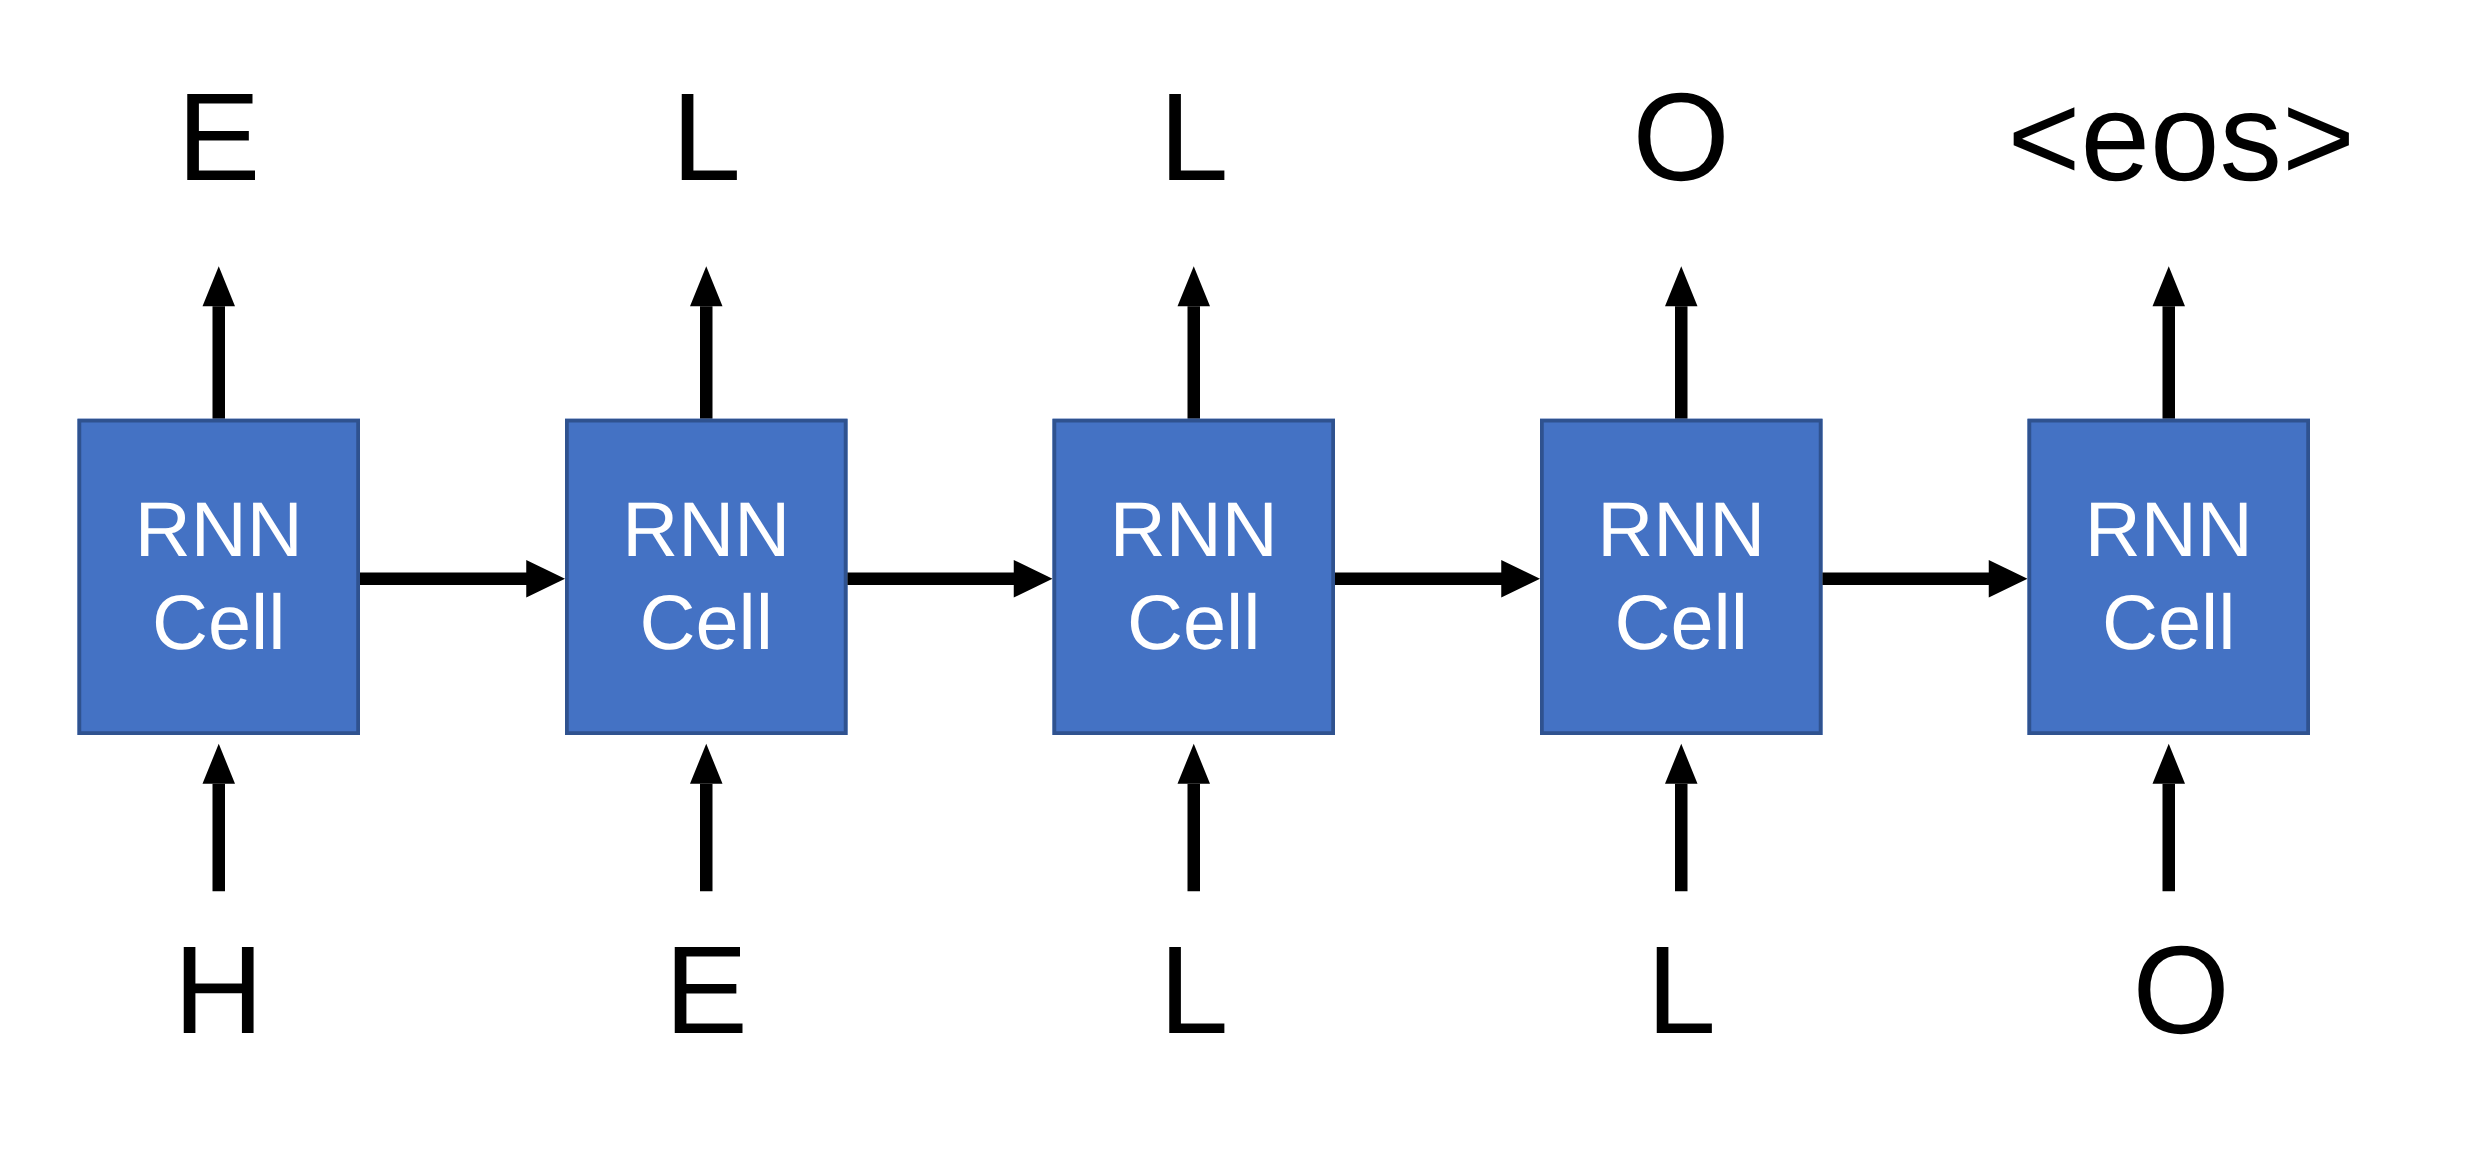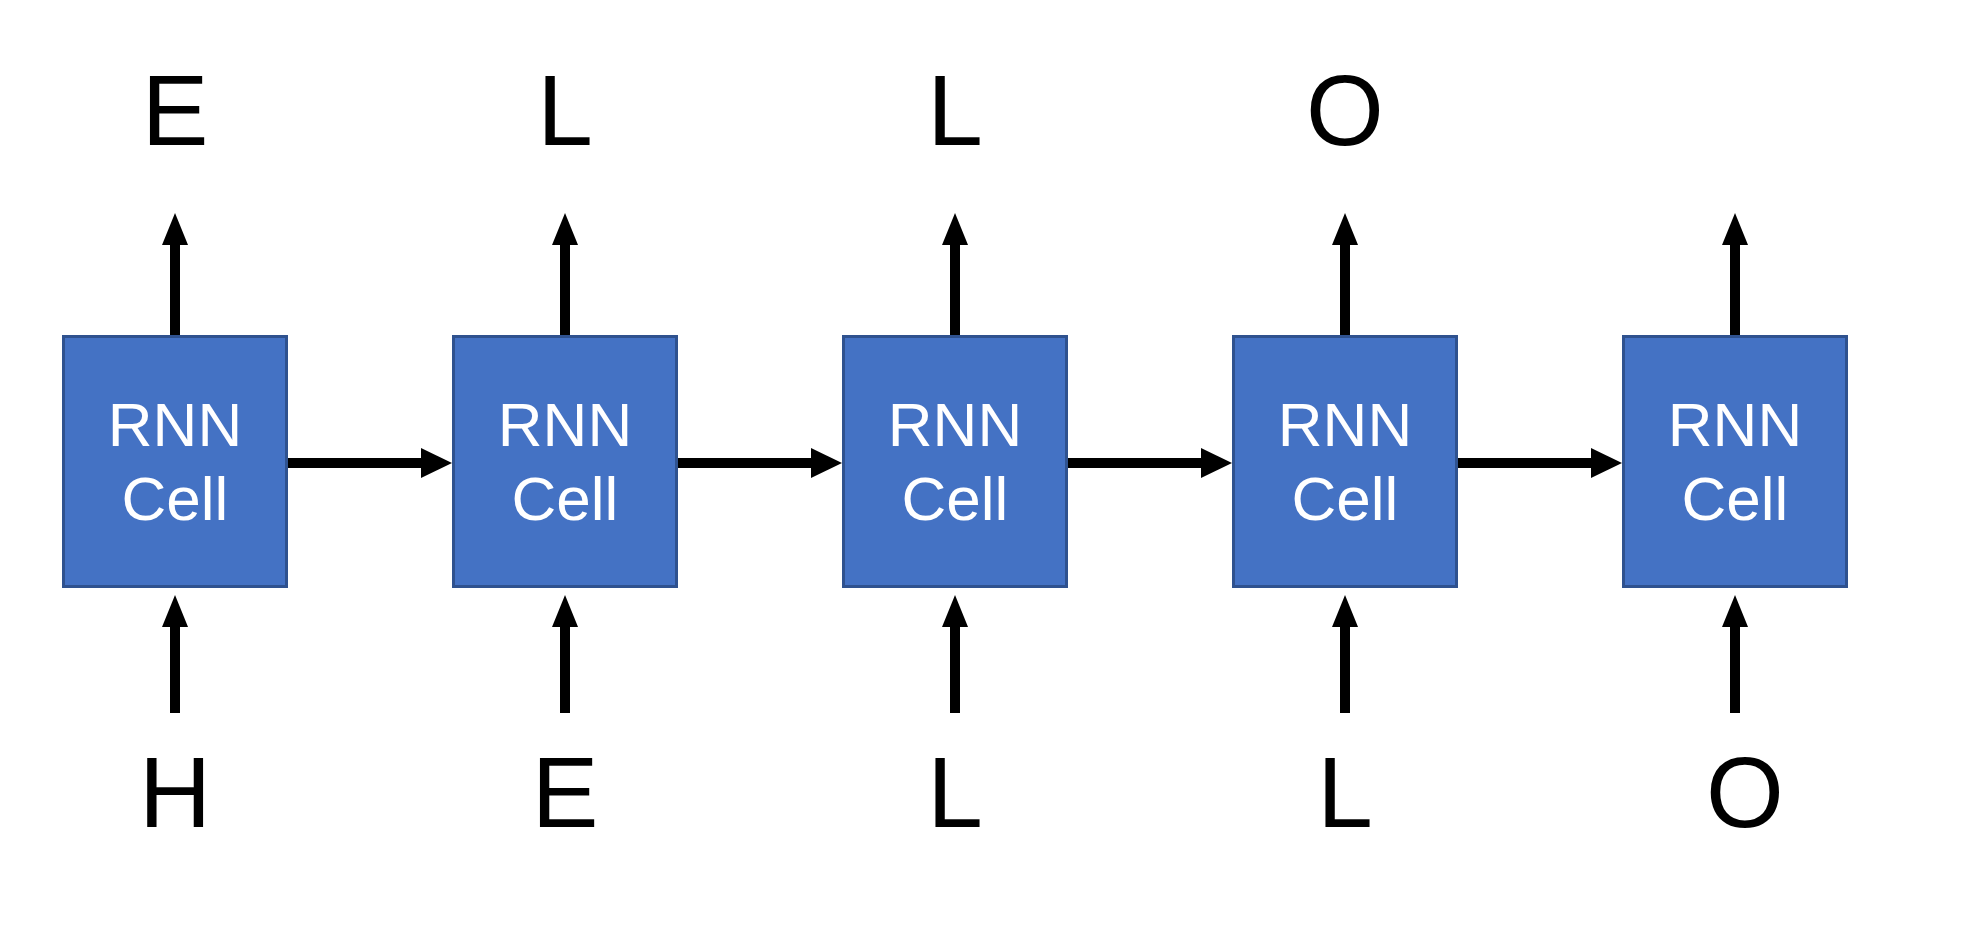--- a/index.html
+++ b/index.html
@@ -130,20 +130,21 @@
     <span>RNN</span>
     <span>Cell</span>
   </div>
   <div class="arrow-head-up in-head" style="left:1332px"></div>
   <div class="arrow-shaft-v in-shaft" style="left:1340px"></div>
   <div class="seq-label bottom-label" style="left:1175px">L</div>
 
   <div class="arrow-shaft-h" style="left:1458px"></div>
   <div class="arrow-head-right" style="left:1591px"></div>
 
+  <div class="seq-label top-label" style="left:1575px">&lt;eos&gt;</div>
   <div class="arrow-head-up out-head" style="left:1722px"></div>
   <div class="arrow-shaft-v out-shaft" style="left:1730px"></div>
   <div class="rnn-box" style="left:1622px">
     <span>RNN</span>
     <span>Cell</span>
   </div>
   <div class="arrow-head-up in-head" style="left:1722px"></div>
   <div class="arrow-shaft-v in-shaft" style="left:1730px"></div>
   <div class="seq-label bottom-label" style="left:1575px">O</div>
 

